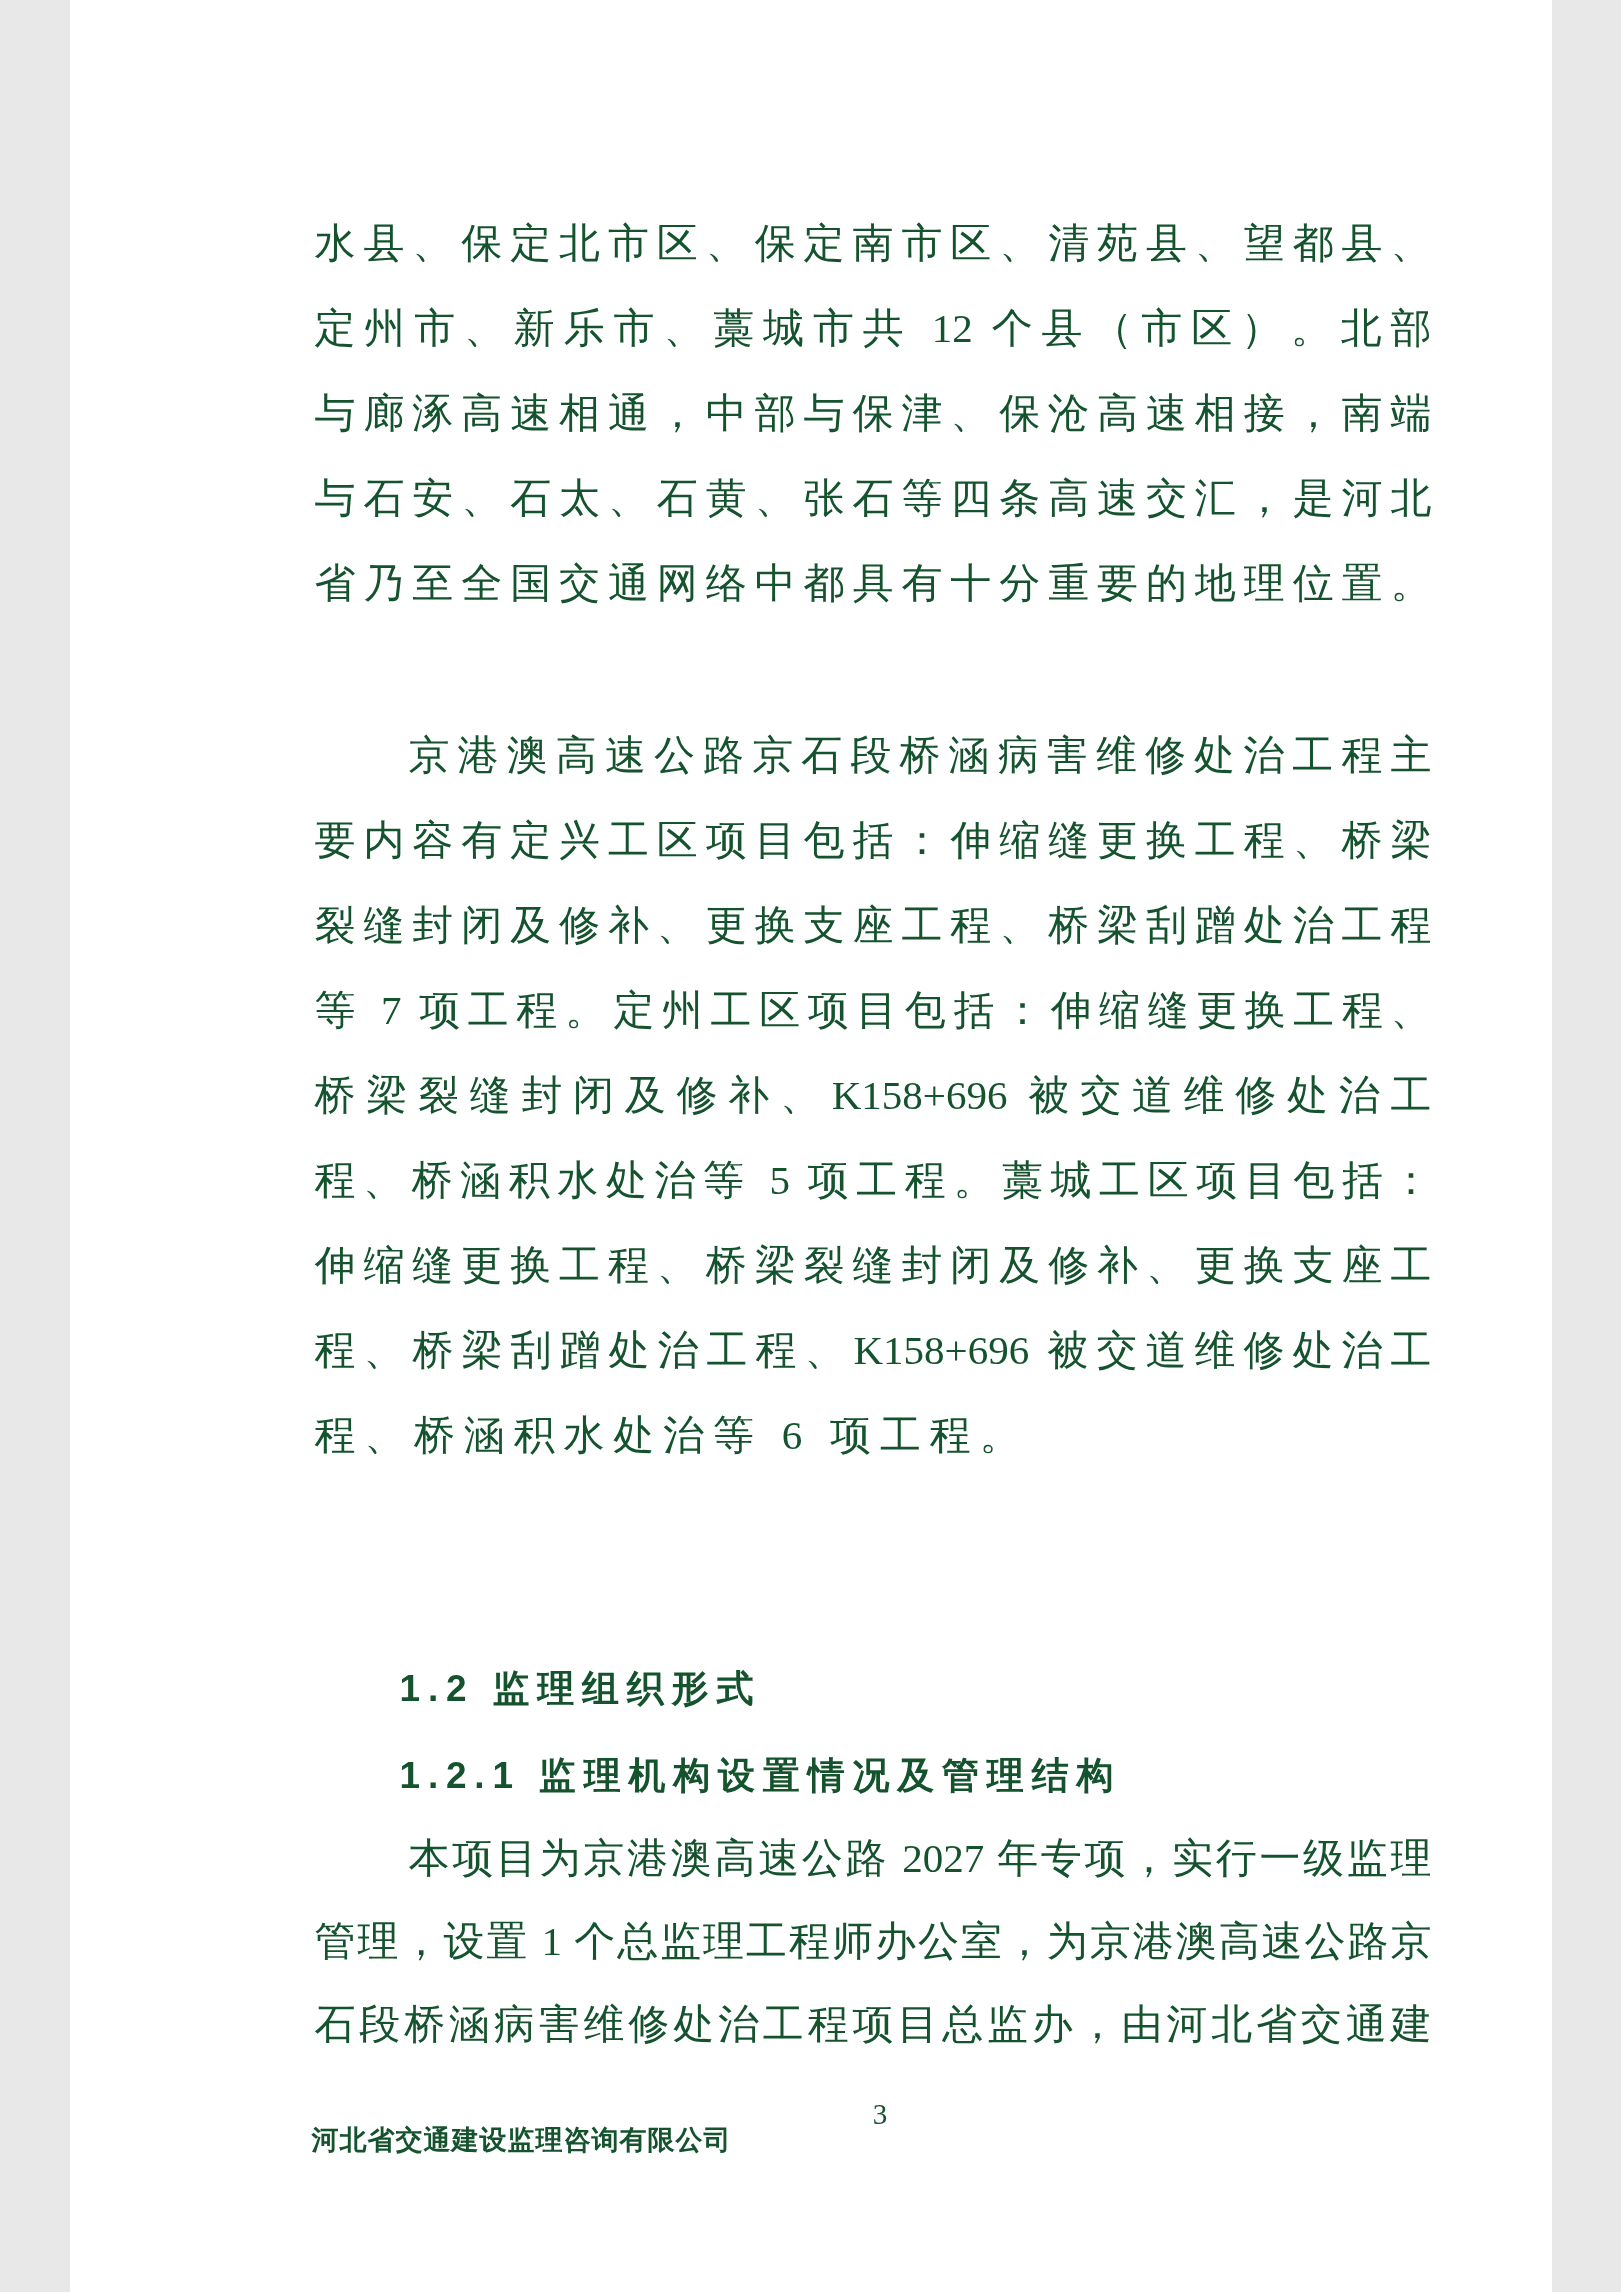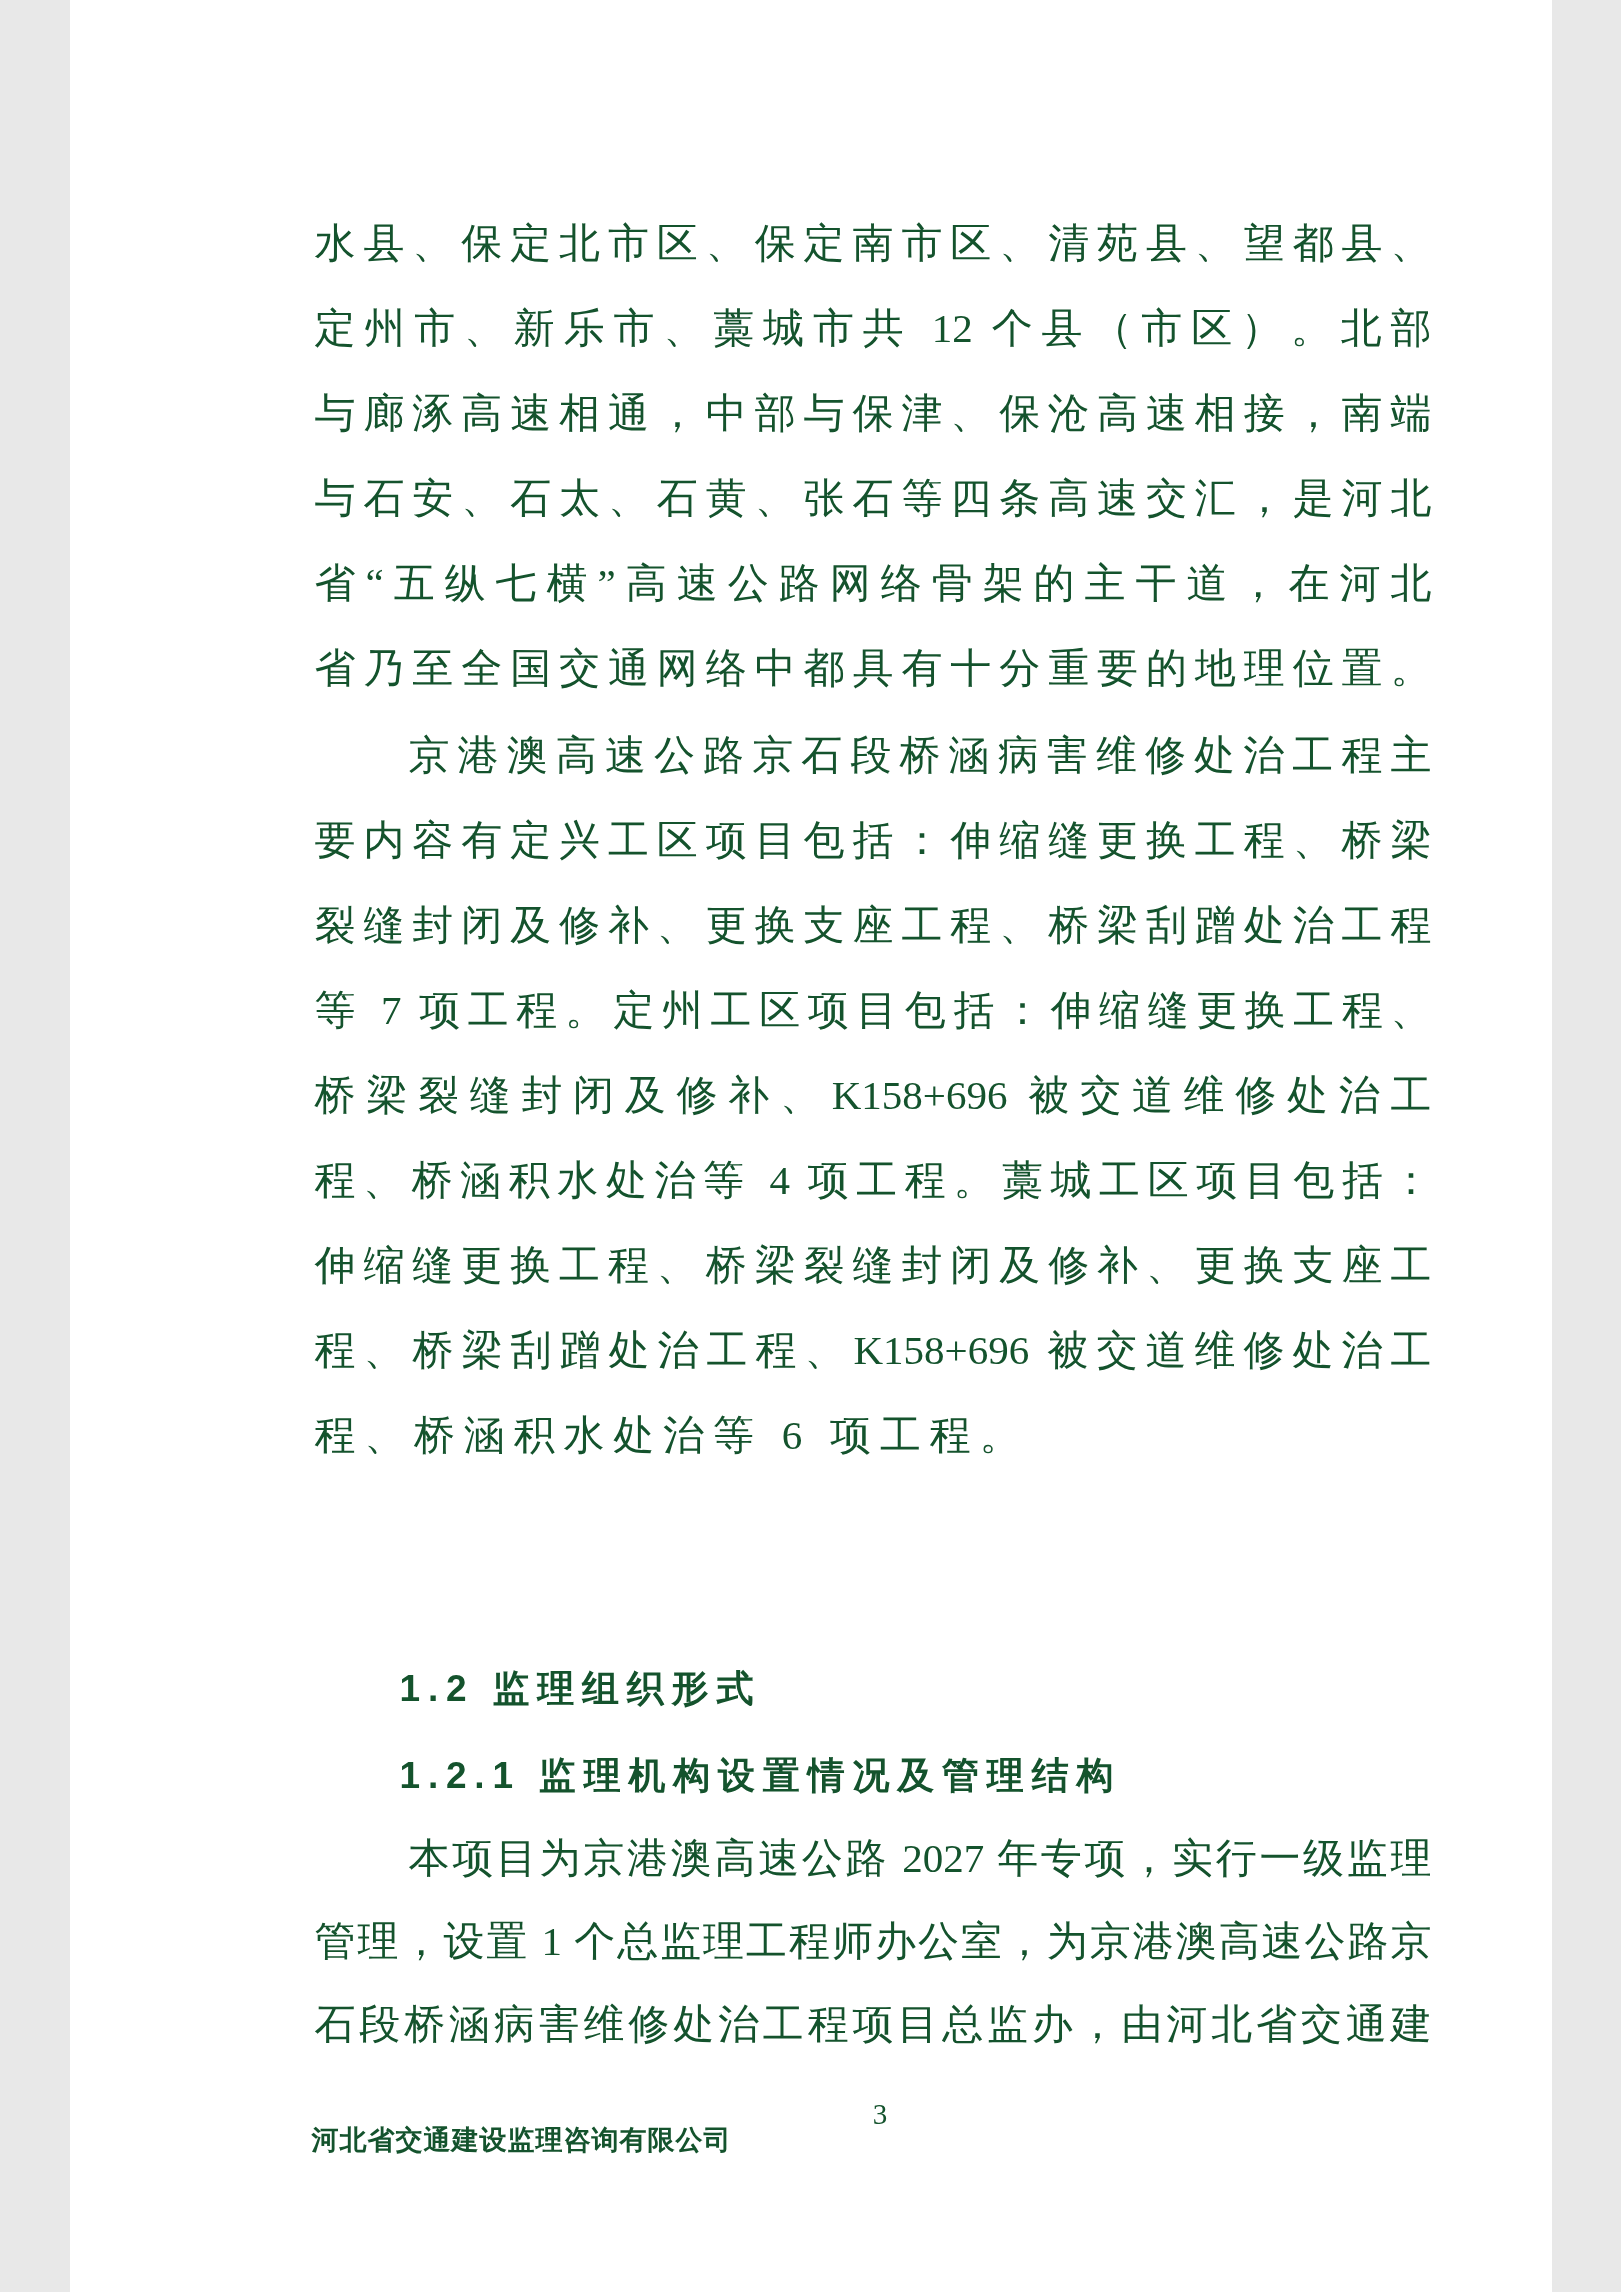--- a/index.html
+++ b/index.html
@@ -59,31 +59,30 @@
 </head>
 <body>
 
 <div class="page">
 
   <div class="block body-text" style="top:201px">
     <div class="line">水县、保定北市区、保定南市区、清苑县、望都县、</div>
     <div class="line">定州市、新乐市、藁城市共 12 个县（市区）。北部</div>
     <div class="line">与廊涿高速相通，中部与保津、保沧高速相接，南端</div>
     <div class="line">与石安、石太、石黄、张石等四条高速交汇，是河北</div>
-    <div class="line">省“五纵七横”高速公路网络骨架的主干道，在河北</div>
     <div class="line">省乃至全国交通网络中都具有十分重要的地理位置。</div>
   </div>
 
   <div class="block body-text" style="top:713px">
     <div class="line indent">京港澳高速公路京石段桥涵病害维修处治工程主</div>
     <div class="line">要内容有定兴工区项目包括：伸缩缝更换工程、桥梁</div>
     <div class="line">裂缝封闭及修补、更换支座工程、桥梁刮蹭处治工程</div>
     <div class="line">等 7 项工程。定州工区项目包括：伸缩缝更换工程、</div>
     <div class="line">桥梁裂缝封闭及修补、K158+696 被交道维修处治工</div>
-    <div class="line">程、桥涵积水处治等 4 项工程。藁城工区项目包括：</div>
+    <div class="line">程、桥涵积水处治等 5 项工程。藁城工区项目包括：</div>
     <div class="line">伸缩缝更换工程、桥梁裂缝封闭及修补、更换支座工</div>
     <div class="line">程、桥梁刮蹭处治工程、K158+696 被交道维修处治工</div>
     <div class="line loose">程、桥涵积水处治等 6 项工程。</div>
   </div>
 
   <div class="block heading" style="top:1664px">1.2 监理组织形式</div>
 
   <div class="block heading" style="top:1751px">1.2.1 监理机构设置情况及管理结构</div>
 
   <div class="block body-text p3" style="top:1817px">

